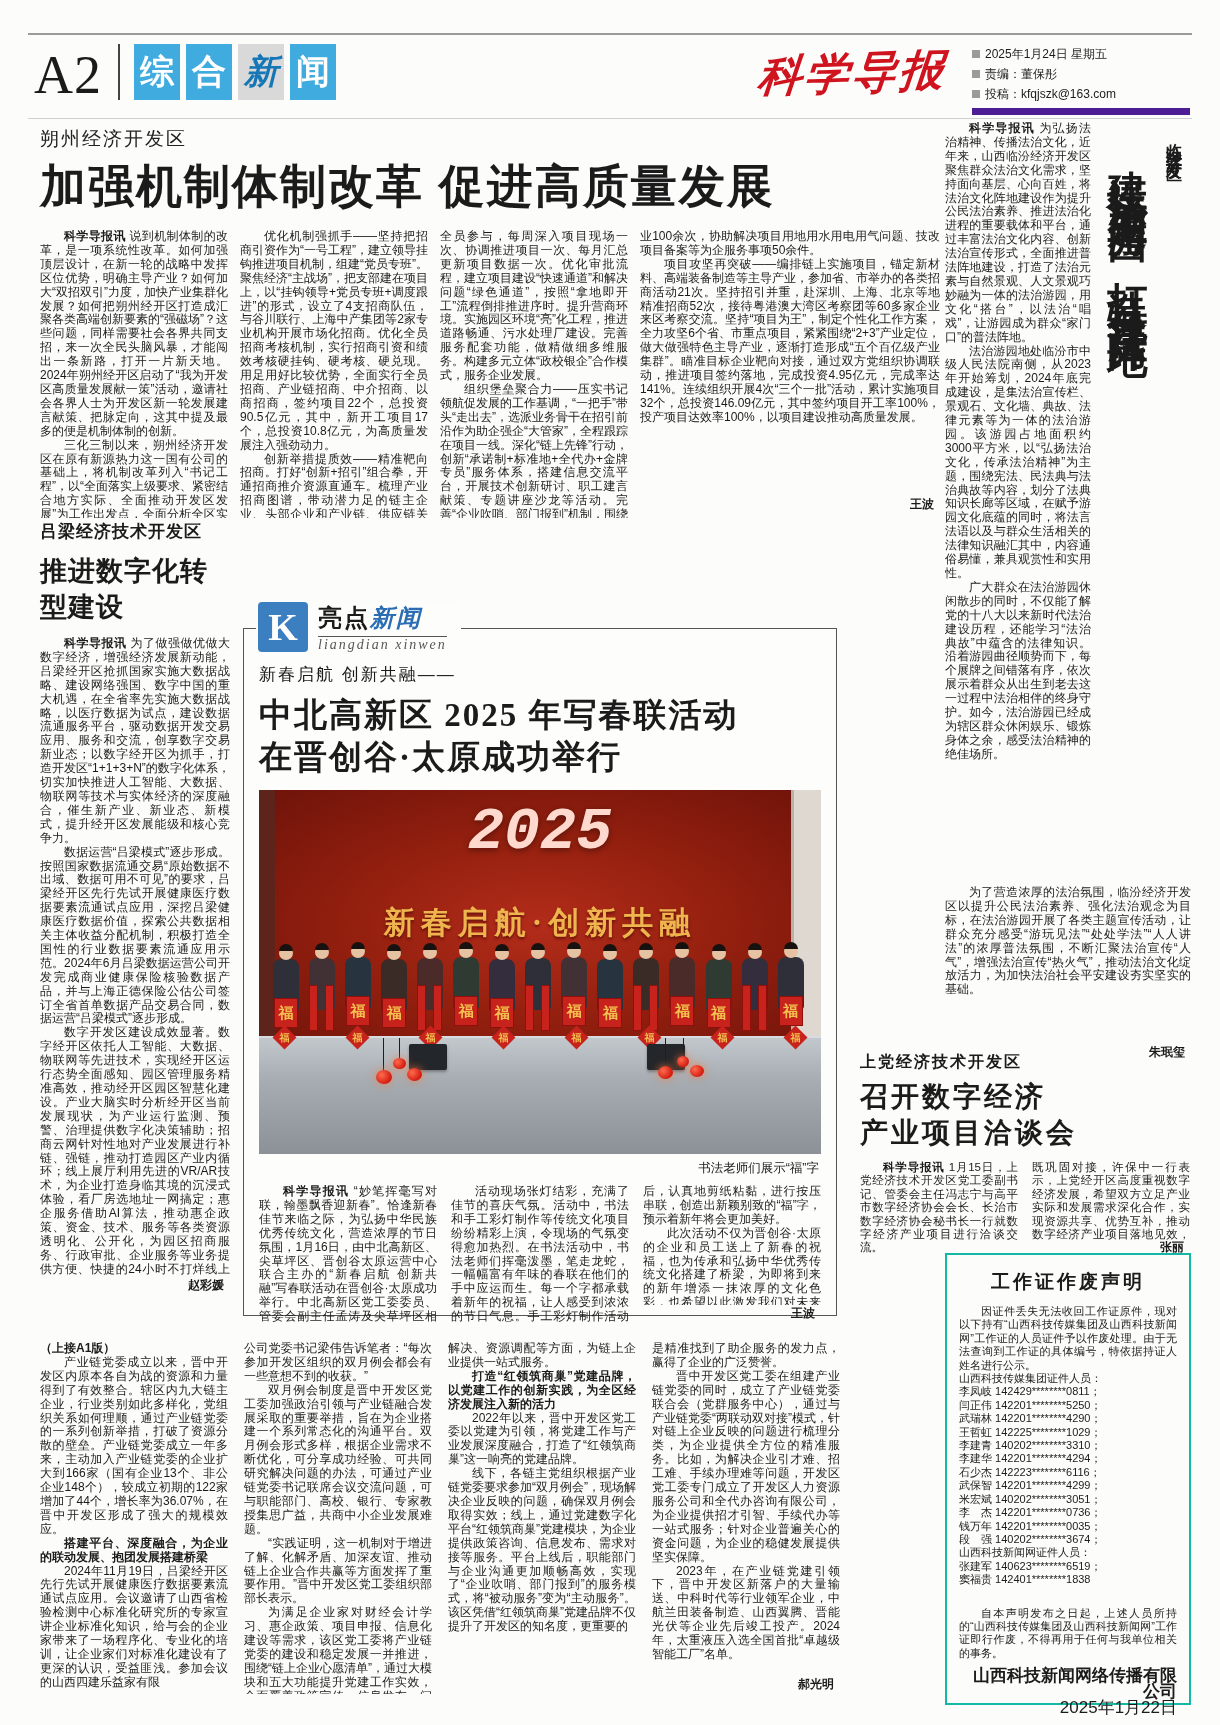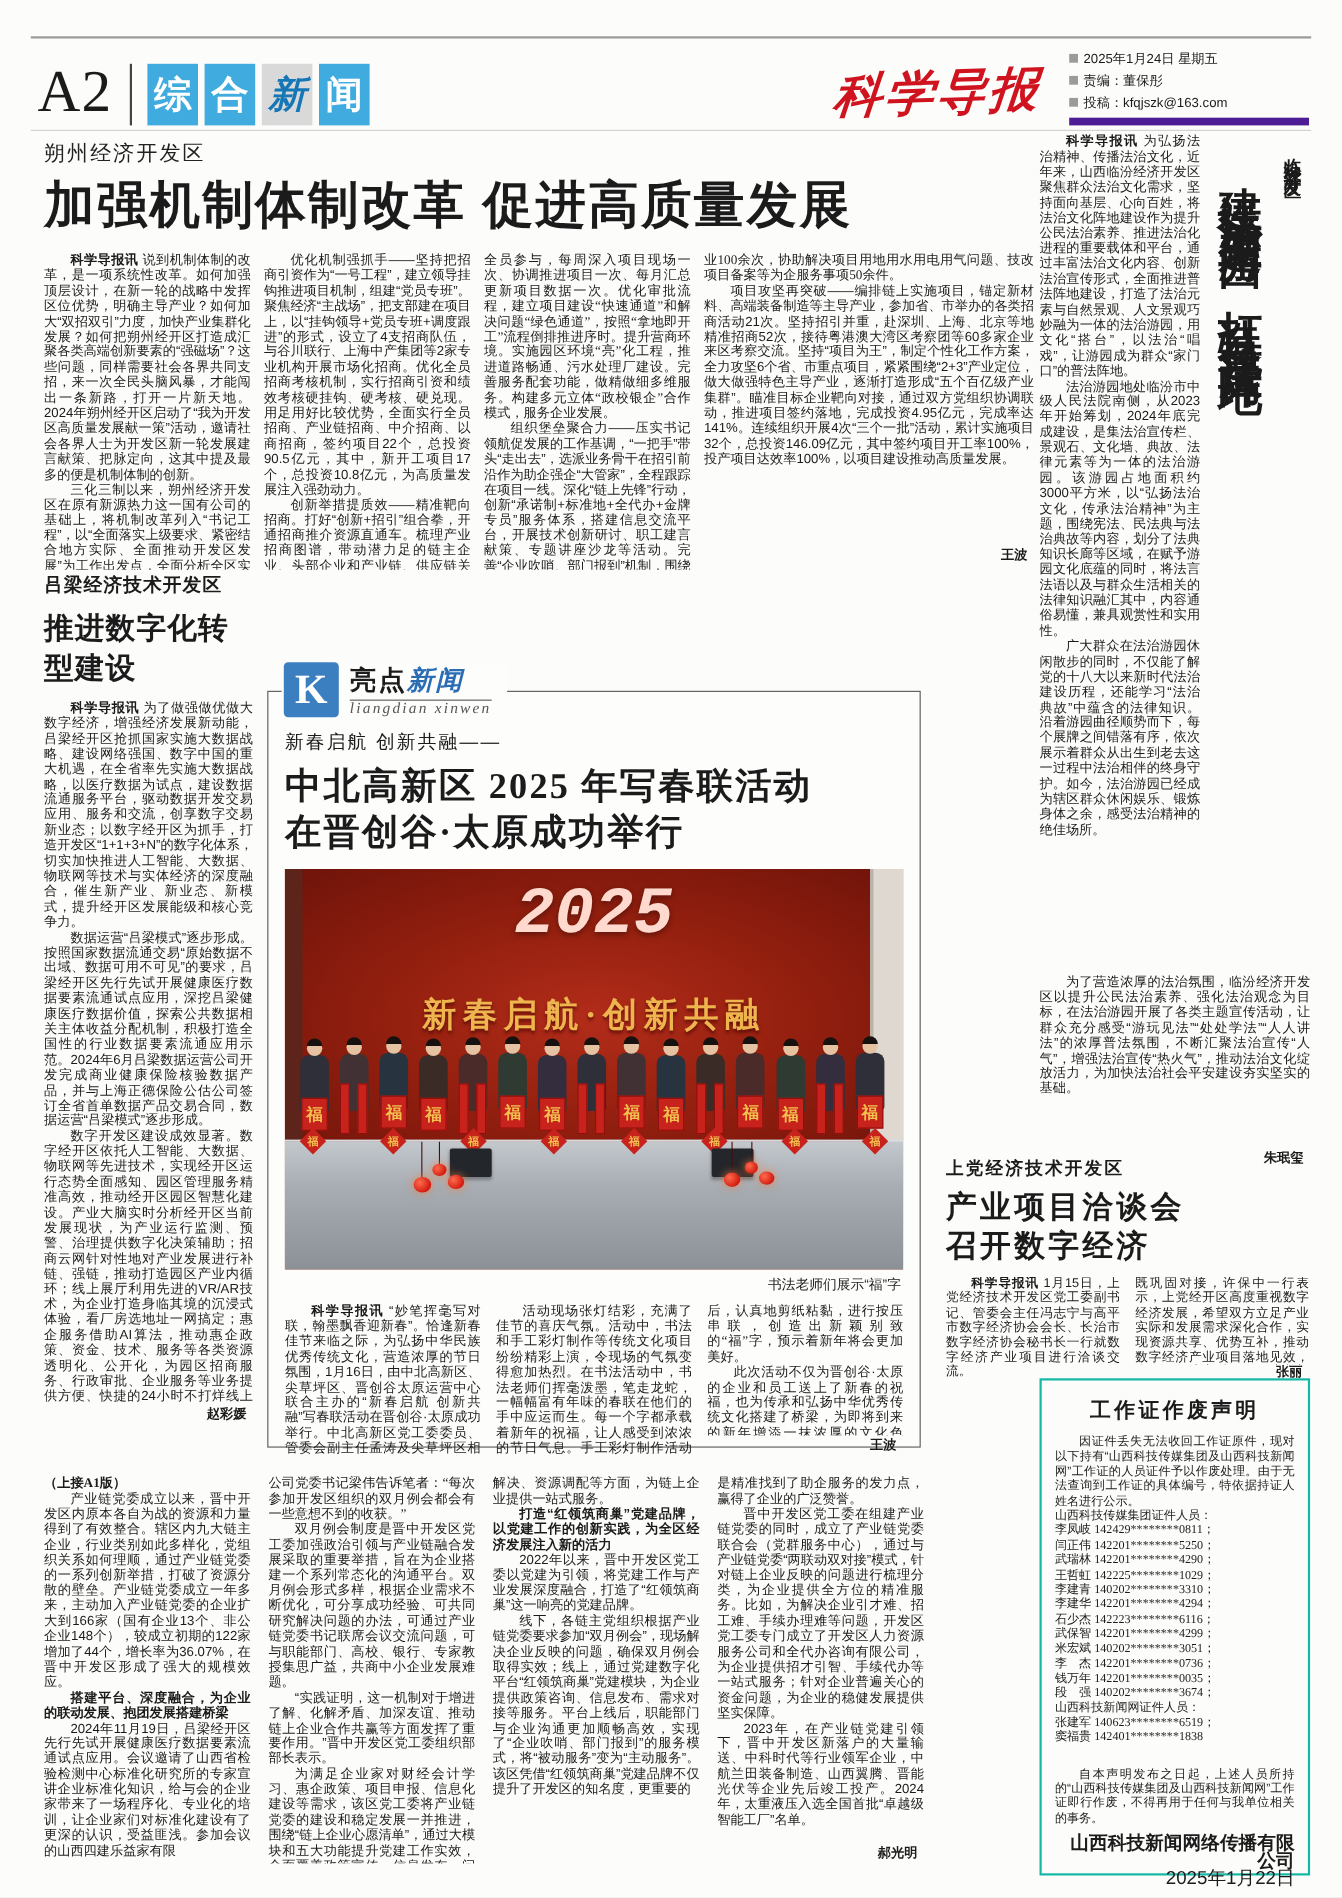--- a/index.html
+++ b/index.html
@@ -1,37 +1,37 @@
 <!DOCTYPE html>
 <html><head>
 <meta charset="utf-8">
 <style>
   html,body{margin:0;padding:0;background:#e8e6e0;}
   .page{position:relative;width:1220px;height:1725px;margin:0 auto;background:#fcfcfa;
         font-family:"Liberation Sans","DejaVu Sans",sans-serif;color:#1b1b1b;overflow:hidden;}
   [data-name]{box-sizing:border-box;}
   
   .toprule{position:absolute;left:28px;right:28px;top:33px;height:2px;background:#9a9a9a;}
-  .header{position:absolute;left:34px;top:44px;width:1156px;height:70px;display:flex;align-items:flex-end;}
+  .header{position:absolute;left:34px;top:44px;width:1156px;height:70px;display:flex;align-items:flex-start;}
   .pageno{font-family:"Liberation Serif","DejaVu Serif",serif;font-size:54px;line-height:62px;letter-spacing:1px;}
   .hdiv{width:2px;height:56px;background:#444;margin:0 14px 0 16px;}
   .tiles{display:flex;gap:6px;}
   .tile{width:46px;height:56px;background:#3fabdf;color:#fff;font-weight:bold;font-size:34px;
         display:flex;align-items:center;justify-content:center;}
   .tile.alt{background:#d9d9d9;color:#1577b5;font-family:"Liberation Serif",serif;font-style:italic;}
   .masthead{margin-left:auto;font-family:"Liberation Serif","DejaVu Serif",serif;font-style:italic;font-weight:bold;
         font-size:44px;color:#cf1420;transform:skewX(-7deg) rotate(-2deg);letter-spacing:3px;white-space:nowrap;}
   .hinfo{margin-left:26px;width:218px;font-size:12px;line-height:20px;border-bottom:7px solid #4c1d95;padding-bottom:4px;}
   .hinfo .row{display:flex;align-items:center;gap:5px;white-space:nowrap;}
   .sq{width:8px;height:8px;background:#9b9b9b;display:inline-block;flex:0 0 auto;}
   .headrule{position:absolute;left:28px;right:28px;top:118px;border-top:1px solid #cfcfcf;}
   
   .bt{font-size:12px;line-height:13.9px;text-align:justify;}
   .bt .para{margin:0;text-indent:2em;}
-  .bt .para.ni{text-indent:0;font-family:Liberation Serif, serif;}
+  .bt .para.ni{text-indent:0;}
   .bt .para.b{font-weight:bold;}
   .lead{font-weight:bold;}
   .clip{overflow:hidden;}
   .bylrow{text-align:right;font-weight:bold;font-size:12px;padding-right:6px;}
   .kicker{font-size:19px;letter-spacing:2px;color:#222;}
   
   .shuozhou{position:absolute;left:40px;top:126px;width:900px;}
   .sz-head{font-size:46px;font-weight:900;letter-spacing:2px;line-height:56px;white-space:nowrap;margin-top:6px;}
   .sz-cols{display:flex;gap:12px;margin-top:16px;}
   .sz-c{height:288px;}
@@ -380,22 +380,22 @@
     </div>
     <div class="lf-cont bt clip" data-name="article-continuation">
         <p data-name="paragraph" class="para">为了营造浓厚的法治氛围，临汾经济开发区以提升公民法治素养、强化法治观念为目标，在法治游园开展了各类主题宣传活动，让群众充分感受“游玩见法”“处处学法”“人人讲法”的浓厚普法氛围，不断汇聚法治宣传“人气”，增强法治宣传“热火气”，推动法治文化绽放活力，为加快法治社会平安建设夯实坚实的基础。</p>
       </div>
     <div class="bylrow" data-name="byline">朱珉玺</div>
   </div>
 
   <div class="shangdang" data-name="article-shangdang">
     <div class="sd-kick" data-name="article-kicker">上党经济技术开发区</div>
     <div class="sd-head" data-name="article-headline">
+      <div data-name="headline-line1">召开数字经济</div>
       <div data-name="headline-line2">产业项目洽谈会</div>
-      <div data-name="headline-line1">召开数字经济</div>
     </div>
     <div class="sd-cols" data-name="article-columns">
       <div class="sd-c bt clip" data-name="text-column">
           <p data-name="paragraph" class="para"><span class="lead" data-name="lead-in">科学导报讯</span> 1月15日，上党经济技术开发区党工委副书记、管委会主任冯志宁与高平市数字经济协会会长、长治市数字经济协会秘书长一行就数字经济产业项目进行洽谈交流。</p>
         </div>
       <div class="sd-c" data-name="text-column">
         <div class="bt clip" style="height:80px;" data-name="column-text">
             <p data-name="paragraph" class="para ni">既巩固对接，许保中一行表示，上党经开区高度重视数字经济发展，希望双方立足产业实际和发展需求深化合作，实现资源共享、优势互补，推动数字经济产业项目落地见效，为全区经济高质量发展注入新动能。</p>
           </div>
         <div class="bylrow" data-name="byline">张丽</div>

